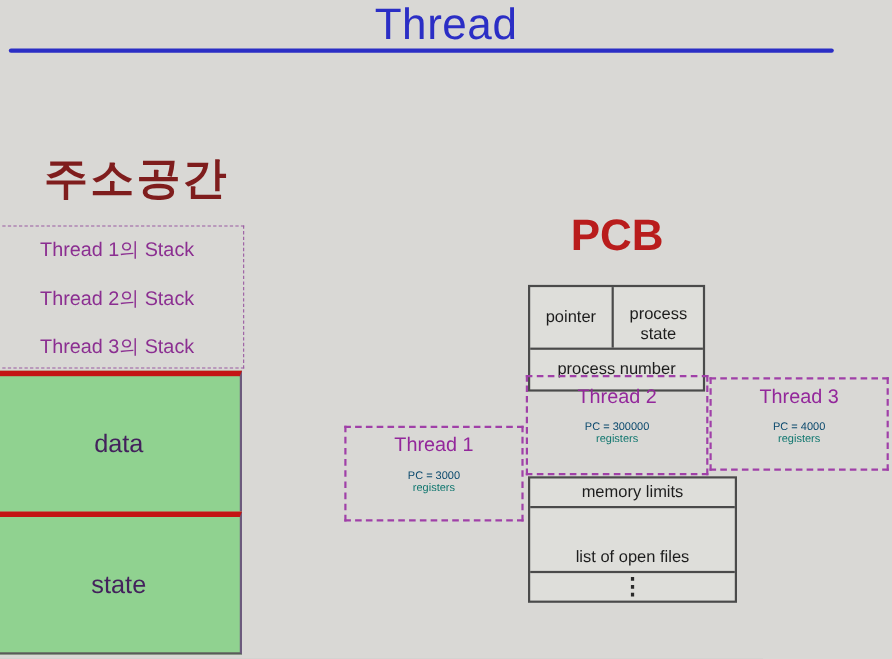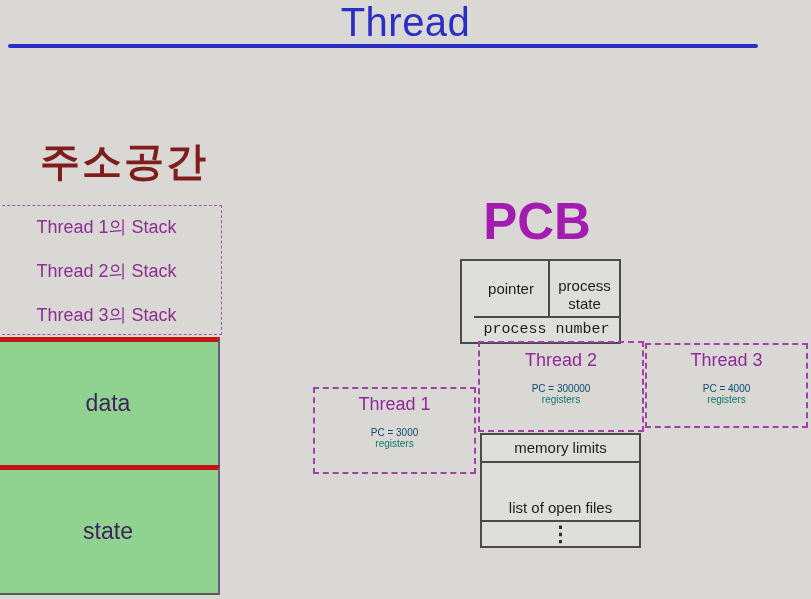--- a/index.html
+++ b/index.html
@@ -86,60 +86,59 @@
     justify-content: center;
     font-size: 23px;
     color: #43215c;
   }
   .seg-data { top: 337px; height: 128px; }
   .seg-code { top: 465px; height: 130px; border-bottom: 2px solid #5a5a5a; }
 
   
   .pcb-heading {
     position: absolute;
-    left: 456px;
+    left: 480px;
     top: 192px;
     width: 162px;
     text-align: center;
-    font-size: 51px;
+    font-size: 40px;
     font-weight: bold;
-    color: #a21caf;
+    color: #b91c1c;
   }
   .pcb-upper {
     position: absolute;
-    left: 460px;
+    left: 480px;
     top: 259px;
     width: 161px;
     box-sizing: border-box;
     background: #dededa;
     border: 2px solid #4a4a4a;
-    padding-left: 12px;
   }
   .pcb-row1 {
     height: 55px;
     display: flex;
     border-bottom: 2px solid #4a4a4a;
   }
   .pcb-cell {
     display: flex;
     align-items: center;
     justify-content: center;
     font-size: 15px;
     color: #1d1d1d;
     text-align: center;
     line-height: 1.15;
   }
   .pcb-pointer { width: 74px; border-right: 2px solid #4a4a4a; }
   .pcb-state { flex: 1; margin-top: 12px; }
-  .pcb-row2 { height: 24px; font-family: Liberation Mono, monospace; }
+  .pcb-row2 { height: 36px; }
   .pcb-lower {
     position: absolute;
     left: 480px;
     top: 433px;
-    width: 161px;
+    width: 190px;
     height: 115px;
     box-sizing: border-box;
     background: #dededa;
     border: 2px solid #4a4a4a;
     display: flex;
     flex-direction: column;
   }
   .pcb-row3 { height: 27px; border-bottom: 2px solid #4a4a4a; }
   .pcb-row4 { height: 26px; border-bottom: 2px solid #4a4a4a; margin-top: 32px; }
   .pcb-dots {

